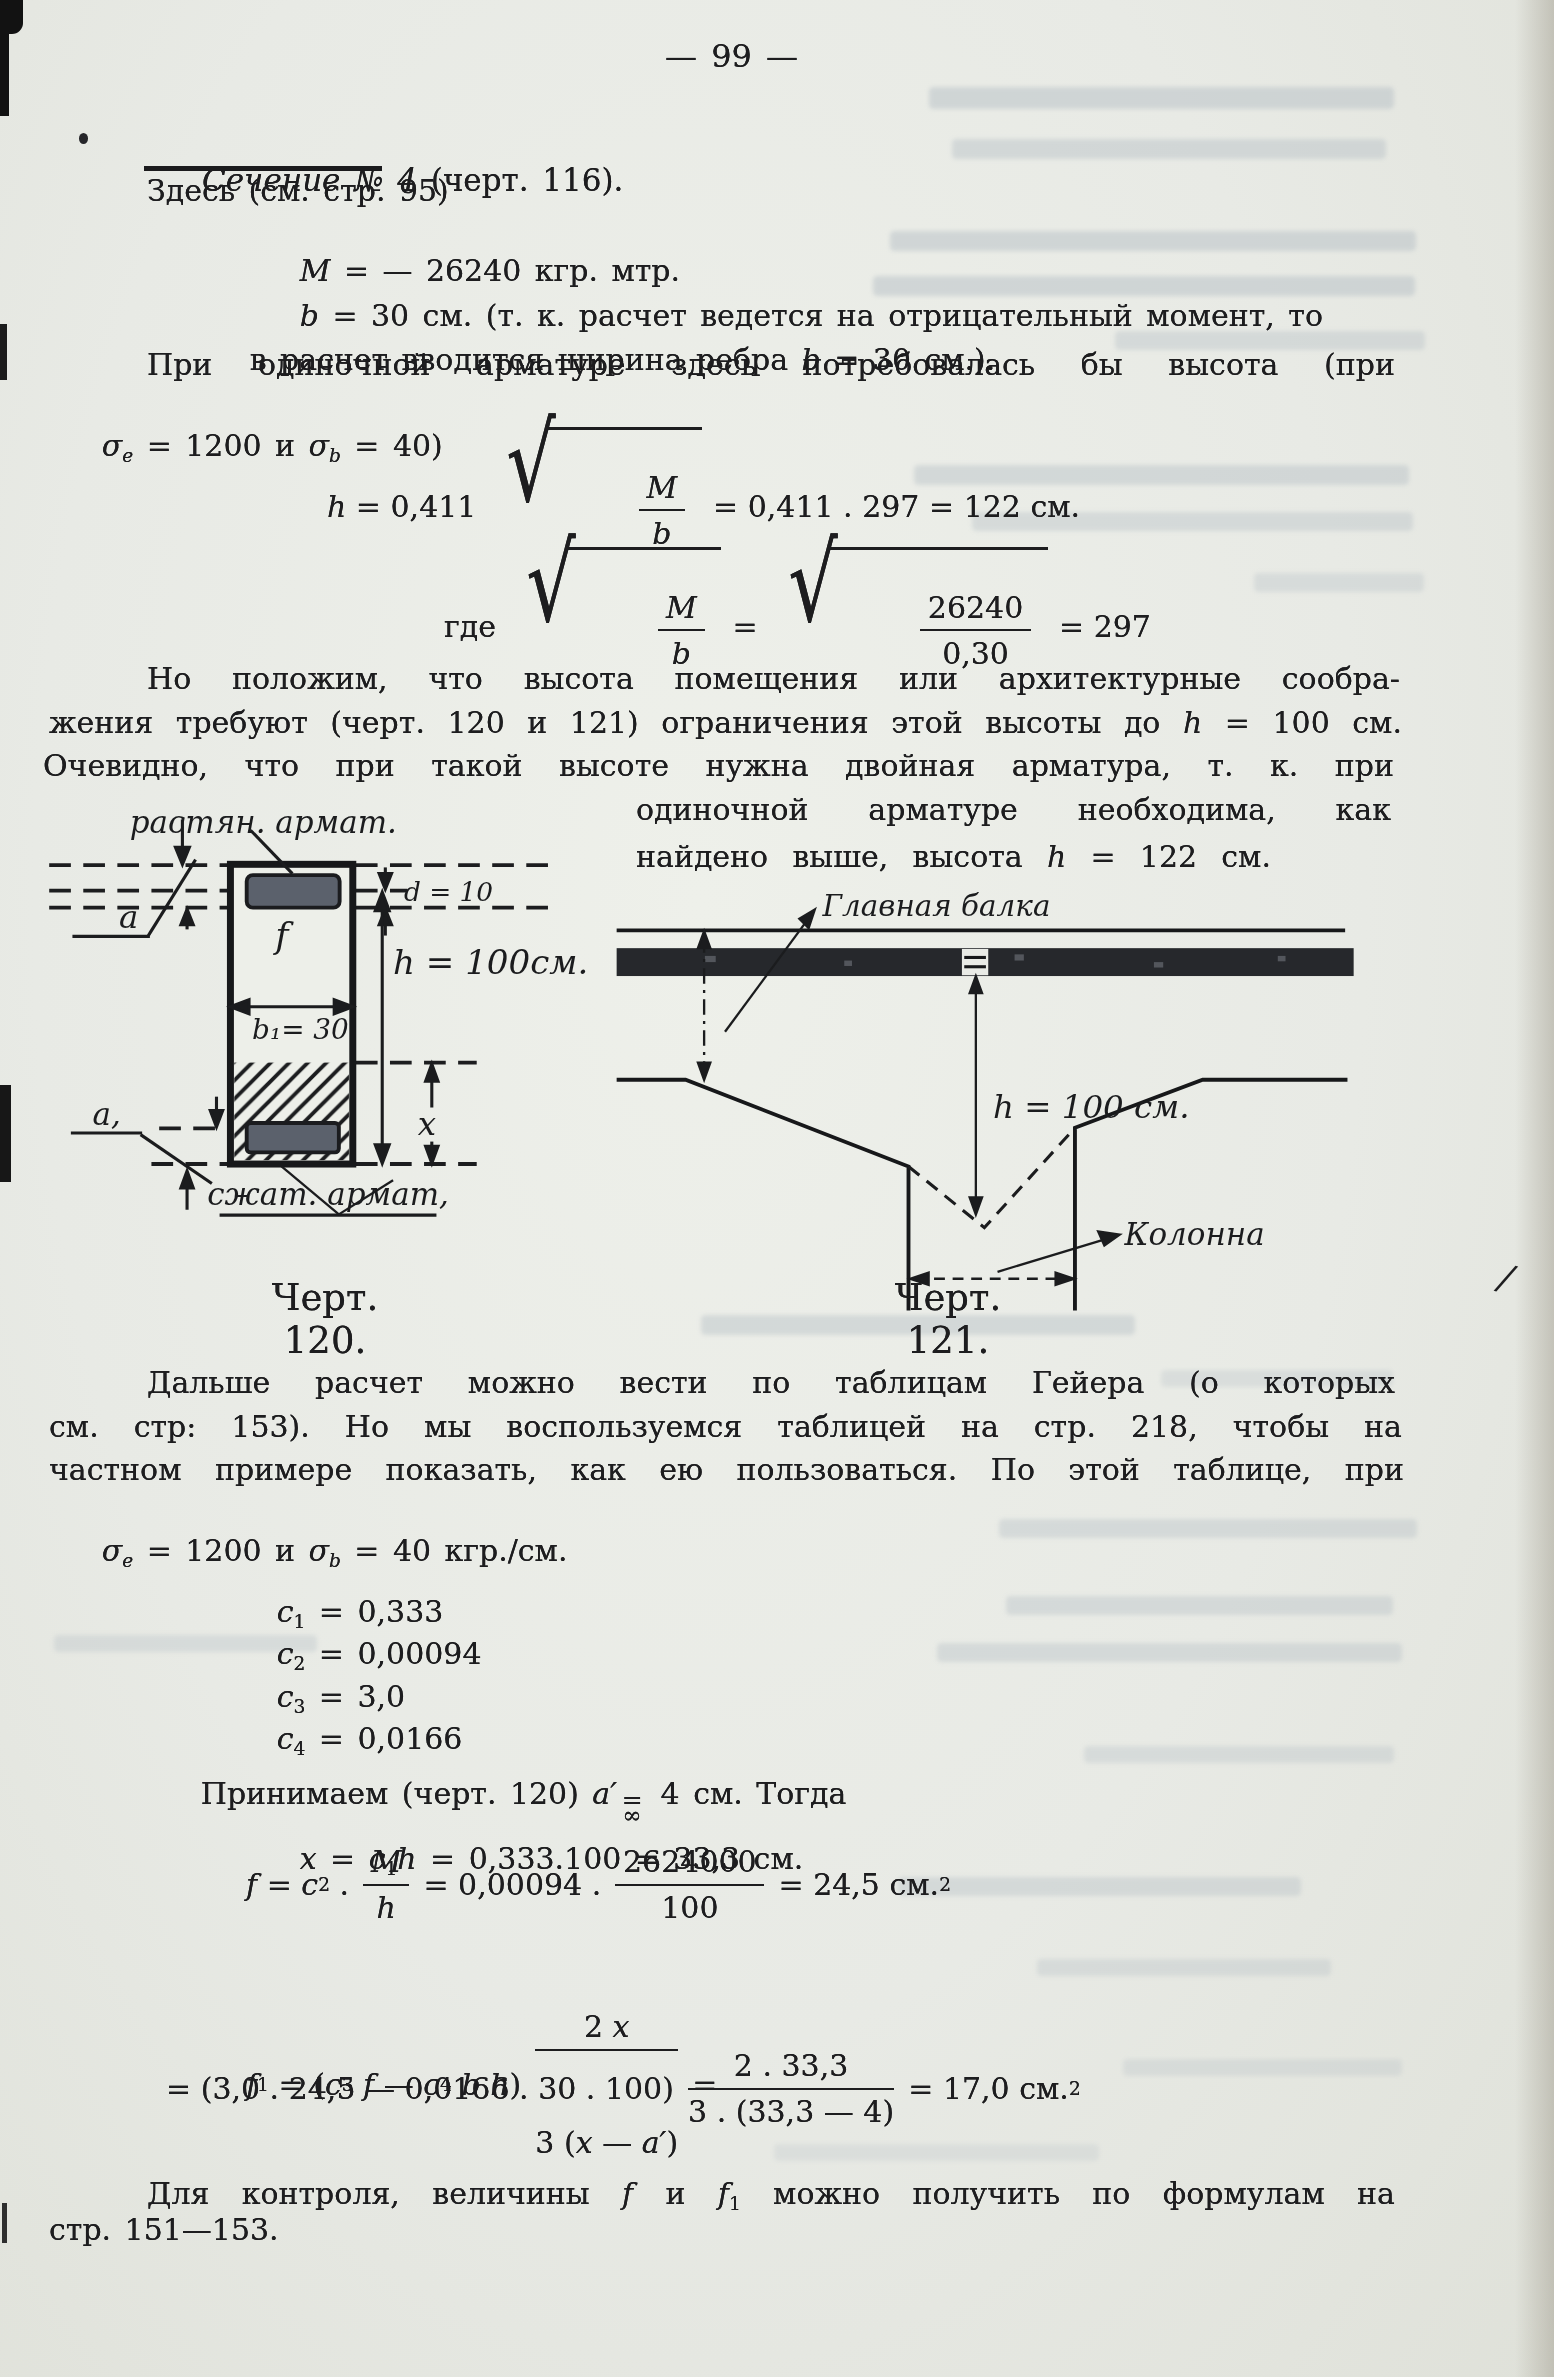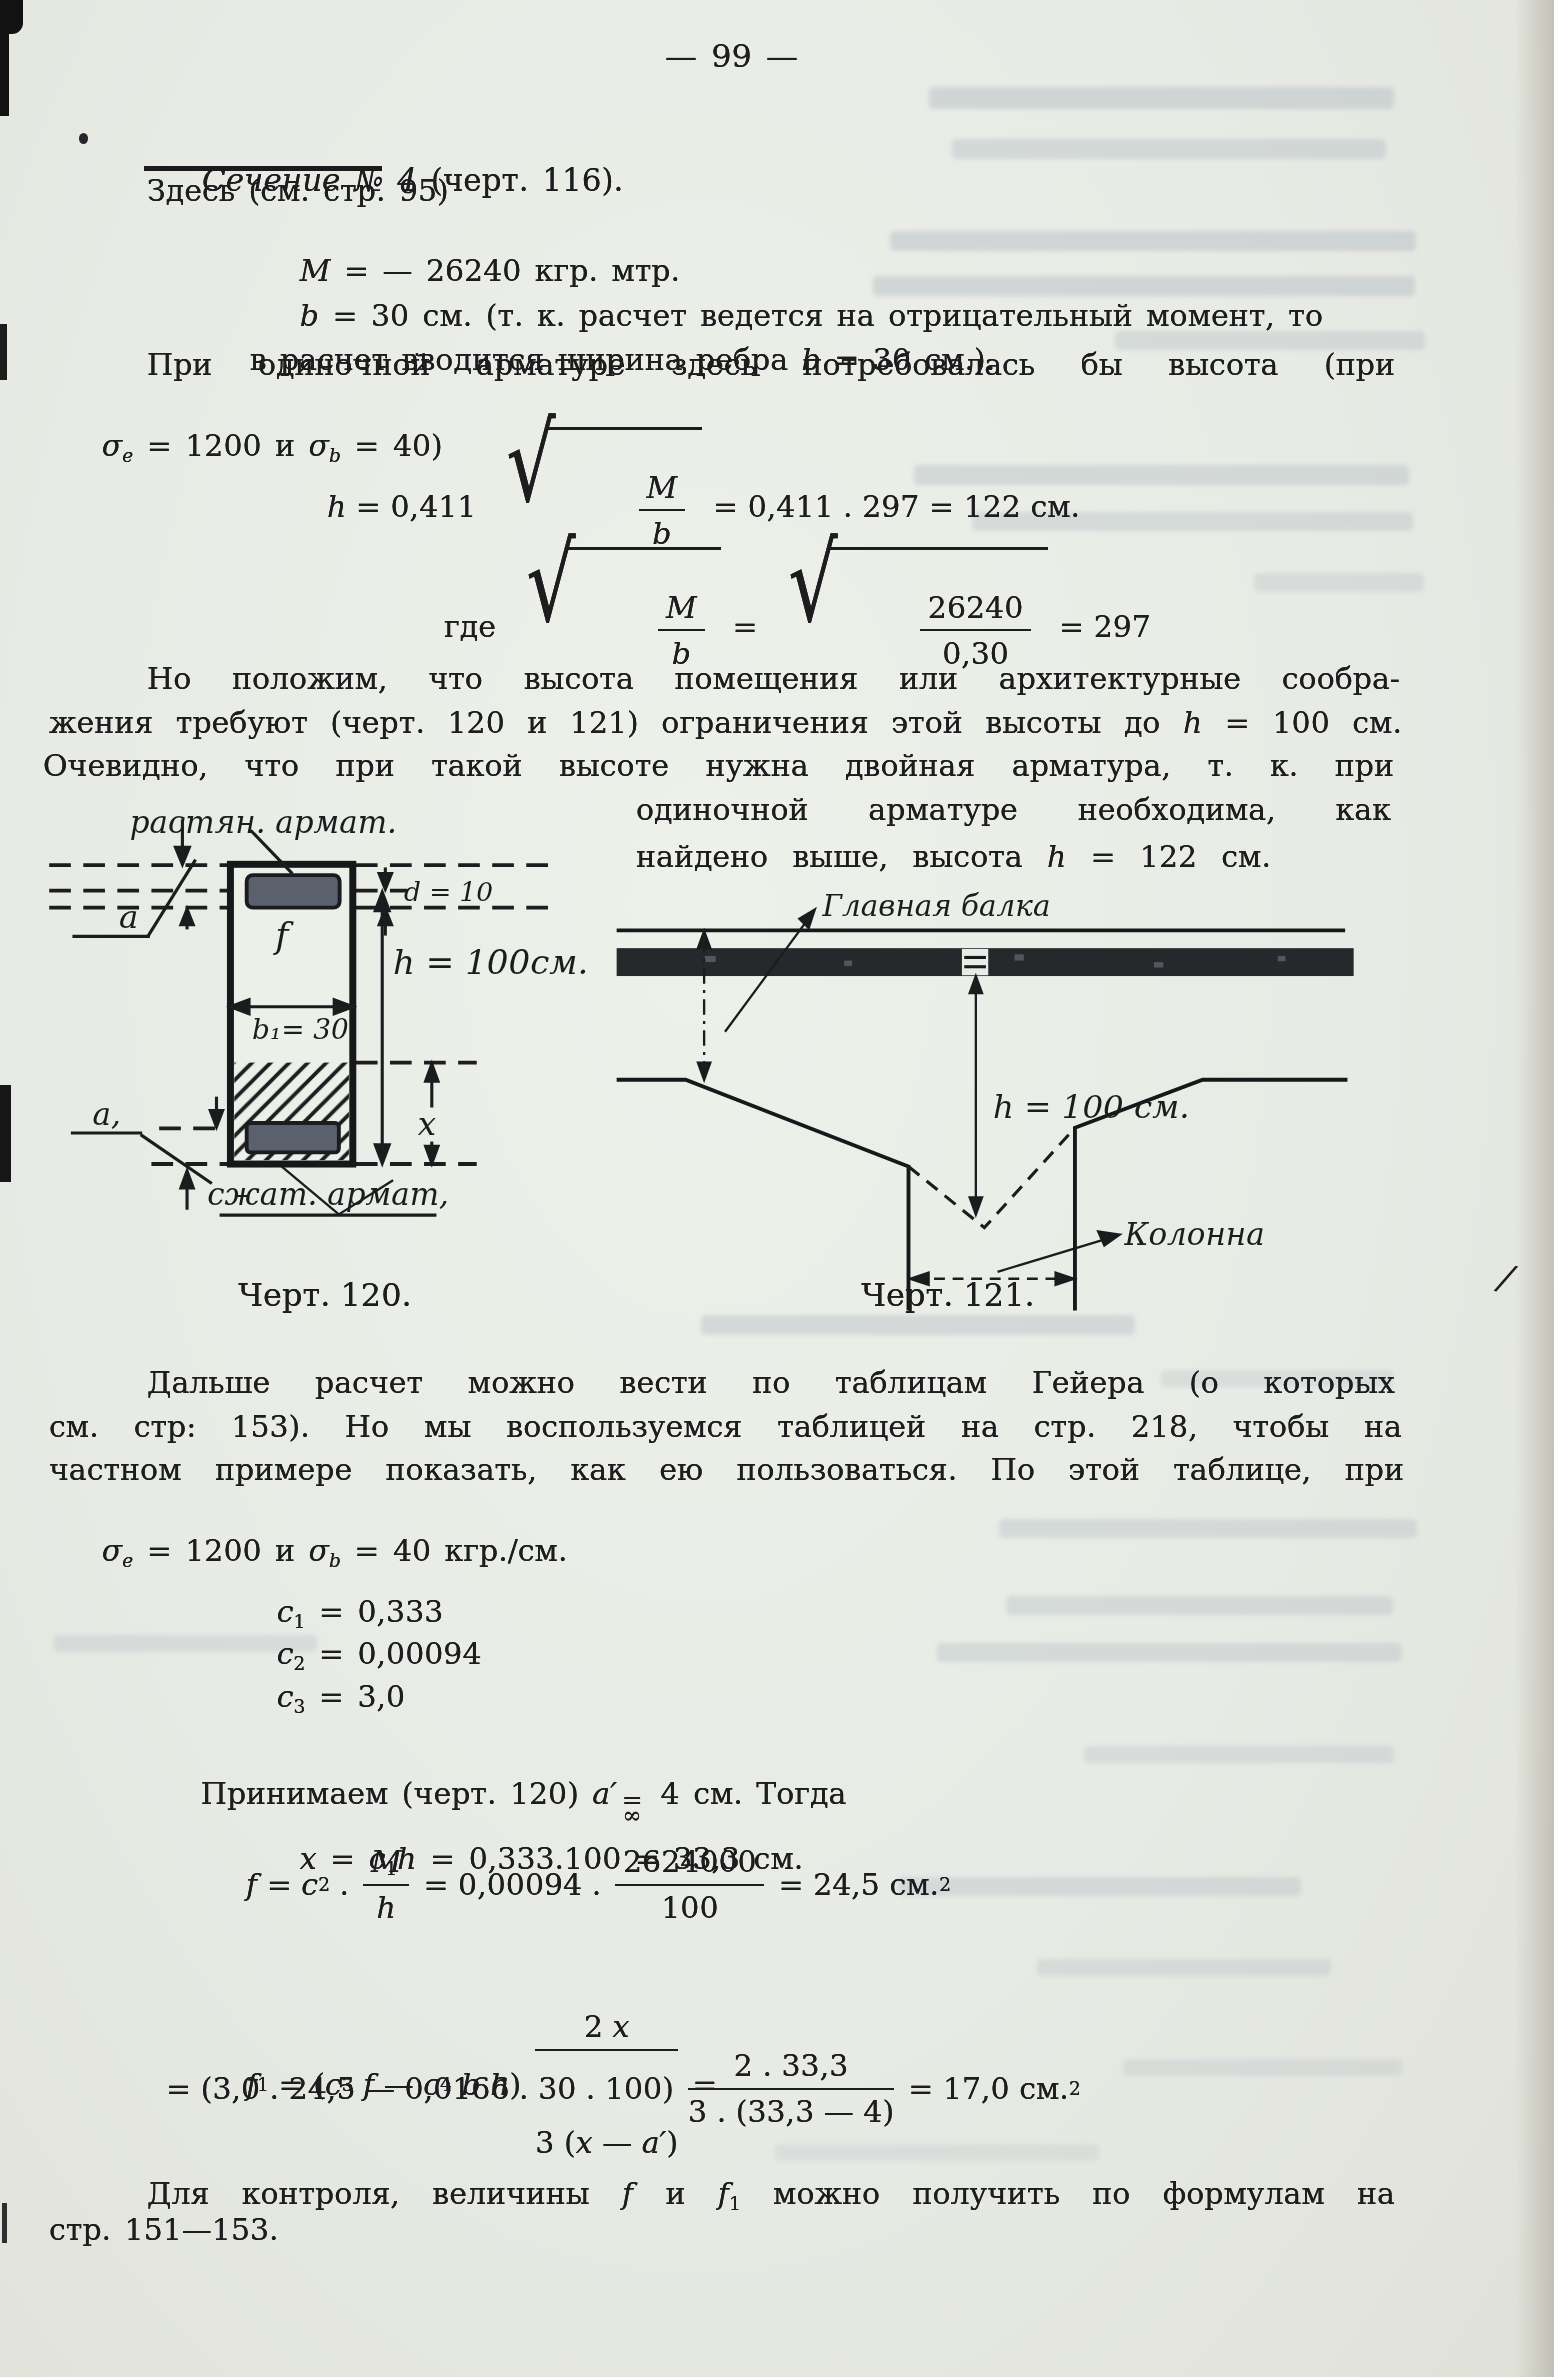--- a/index.html
+++ b/index.html
@@ -18,21 +18,21 @@
   .eq span{white-space:pre;}
   .fr{display:inline-block;text-align:center;vertical-align:middle;margin:0 4.6px;}
   .fr .n{display:block;border-bottom:2.3px solid #1d1d1f;padding:0 7.7px 4.6px;}
   .fr .d{display:block;padding-top:4.6px;}
   .sq{display:inline-flex;align-items:flex-start;margin:0 1.5px;}
   .rs{font-family:"DejaVu Sans","Liberation Sans",sans-serif;font-size:108px;line-height:1;height:91px;display:flex;align-items:flex-end;margin-right:-9.3px;font-weight:400;transform:scaleX(.72);transform-origin:right top;}
   .rb{border-top:3.1px solid #1d1d1f;padding:4.6px 12.4px 0 11px;}
   .approx{display:inline-flex;flex-direction:column;align-items:center;line-height:.62;vertical-align:-4.6px;margin:0 4.6px;}
   .approx .t{font-size:25px;}
   .approx .b{font-size:23px;}
-  .caption{position:absolute;font-size:32px;text-shadow:0 0 0.5px #1d1d1f;}
+  .caption{position:absolute;font-size:37px;text-shadow:0 0 0.5px #1d1d1f;}
   .ghost{position:absolute;background:#b7c0c6;filter:blur(2.3px);border-radius:4.6px;}
   .artifact{position:absolute;}
   svg text{font-family:"DejaVu Serif","Liberation Serif",serif;font-style:italic;fill:#1b1c1e;}
   .hline{position:absolute;background:#1b1b1d;}
 </style>
 </head>
 <body>
 
 <div class="page">
 
@@ -248,20 +248,23 @@
 
   <div class="ln" style="left:223px;top:1555px;">
     <span class="v">c</span><span class="sb">1</span><span> = 0,333</span>
   </div>
   <div class="ln" style="left:223px;top:1597px;">
     <span class="v">c</span><span class="sb">2</span><span> = 0,00094</span>
   </div>
   <div class="ln" style="left:223px;top:1640px;">
     <span class="v">c</span><span class="sb">3</span><span> = 3,0</span>
   </div>
+  <div class="ln" style="left:223px;top:1682px;">
+    <span class="v">c</span><span class="sb">4</span><span> = 0,0166</span>
+  </div>
 
   <div class="ln" style="left:147px;top:1737px;">
     <span>Принимаем (черт. 120) </span><span class="v">a′</span><span class="approx"><span class="t">=</span><span class="b">∞</span></span><span> 4 см. Тогда</span>
   </div>
 
   <div class="ln" style="left:246px;top:1802px;">
     <span class="v">x</span><span> = </span><span class="v">c</span><span class="sb">1</span><span class="v">h</span><span> = 0,333.100 = 33,3 см.</span>
   </div>
 
   <div class="eq" style="left:246px;top:1844px;">

